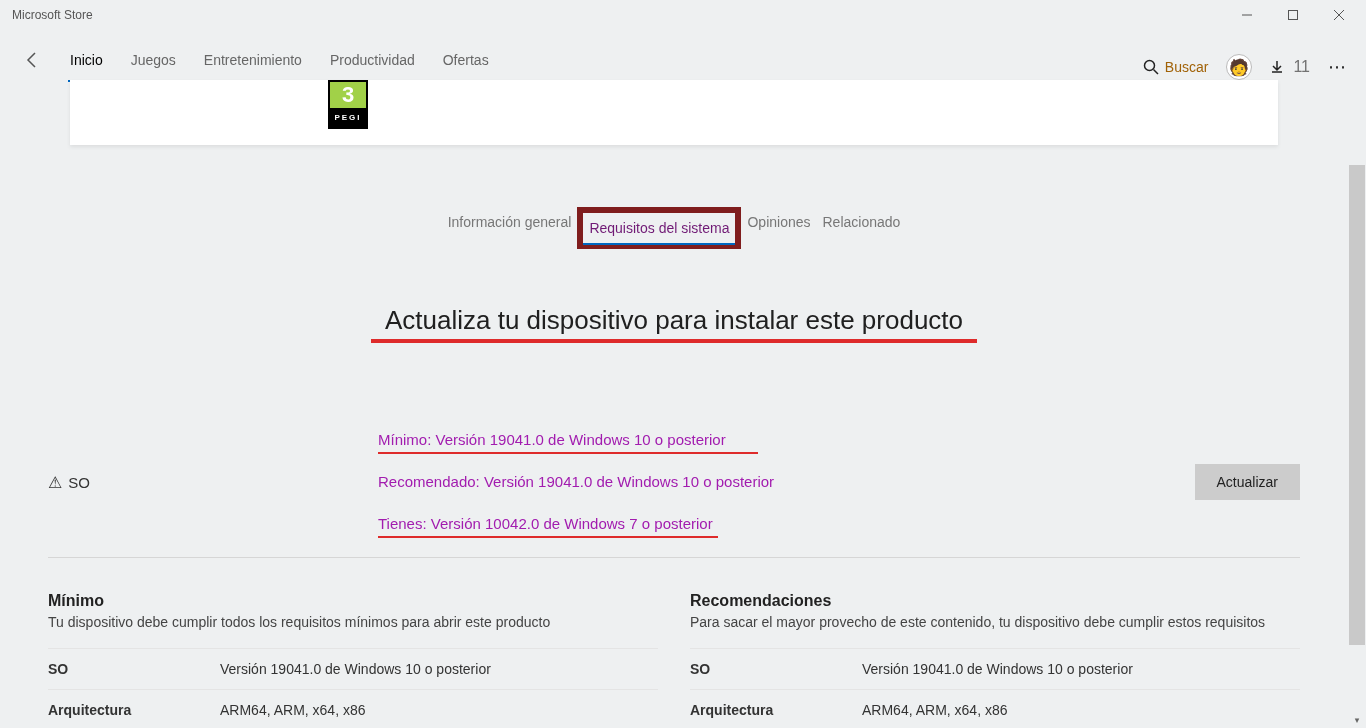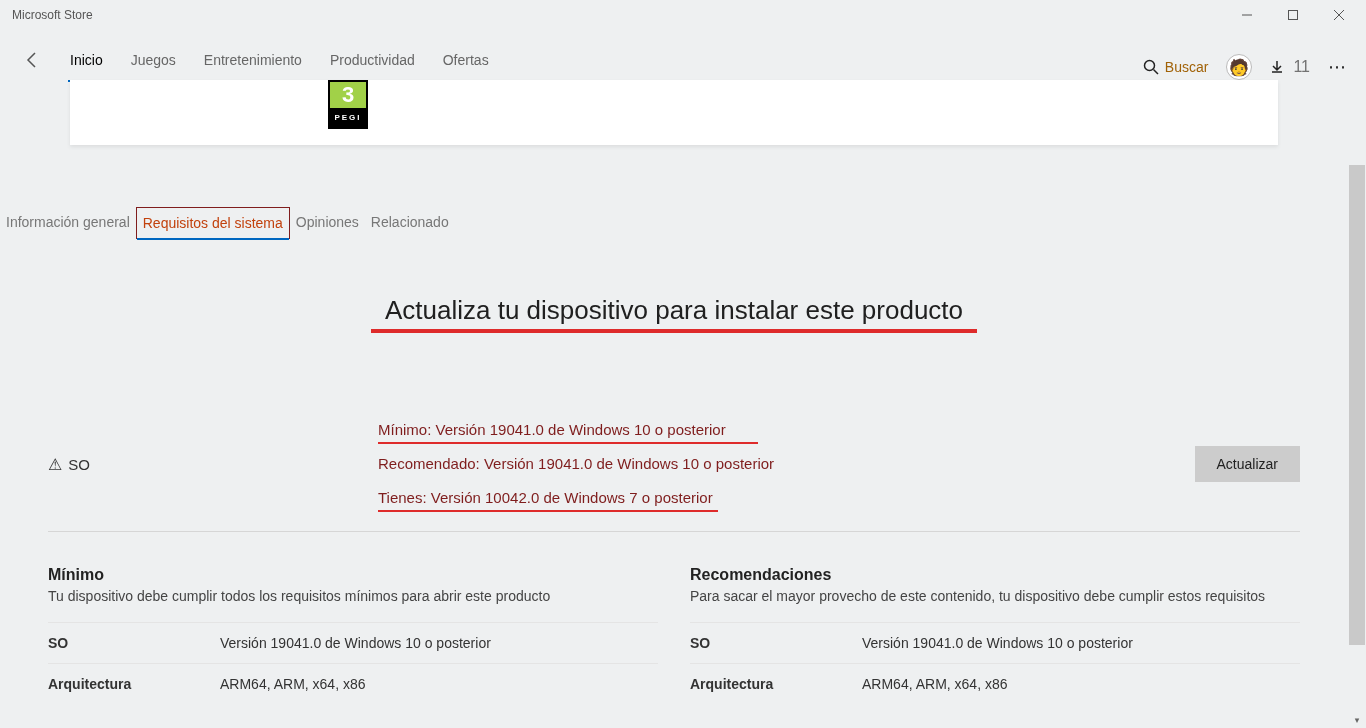--- a/index.html
+++ b/index.html
@@ -17,31 +17,31 @@
 .right-tools{margin-left:auto;display:flex;align-items:center;gap:18px;padding-right:6px}
 .search{display:flex;align-items:center;gap:6px;color:#a16207;font-size:14px}
 .avatar{width:26px;height:26px;border-radius:50%;background:#fff;border:1px solid #bbb;display:flex;align-items:center;justify-content:center;font-size:16px}
 .downloads{display:flex;align-items:center;gap:9px;font-size:16px;color:#737373}
 .more{font-size:18px;letter-spacing:2px;color:#222}
 .content-scroll{position:absolute;top:80px;left:0;right:18px;bottom:0}
 .card{background:#fff;margin:0 70px;height:65px;box-shadow:0 2px 4px rgba(0,0,0,.08);position:relative}
 .pegi{position:absolute;left:258px;top:0;width:40px;height:38px}
 .pegi .p-top{height:28px;background:#a1d148;display:flex;align-items:center;justify-content:center;color:#fff;font-size:22px;font-weight:700;border:2px solid #000;border-bottom:none}
 .pegi .p-bot{height:21px;background:#000;color:#fff;font-size:8px;font-weight:700;letter-spacing:2px;display:flex;align-items:center;justify-content:center;border:2px solid #000;border-top:none}
-.section-tabs{display:flex;margin-top:62px}
+.section-tabs{display:flex;justify-content:center;margin-top:62px}
 .s-tab{font-size:14px;color:#777;padding:7px 6px}
-.s-tab.focused{color:#c2410c;border:1px solid #7f1d1d;position:relative}
+.s-tab.focused{color:#701a75;border:6px solid #7f1d1d;position:relative}
 .s-tab.focused::after{content:"";position:absolute;left:0;right:0;bottom:-2px;height:2px;background:#0067c0}
 .headline-wrap{display:flex;justify-content:center;margin-top:56px}
 .headline{font-size:26px;font-weight:400;color:#202020;position:relative;padding:0 4px 3px 4px}
 .headline::after{content:"";position:absolute;left:-10px;right:-10px;bottom:-4px;height:4px;background:#de2b2b}
 .req-row{display:flex;align-items:center;margin:90px 48px 0 48px;padding-bottom:22px;border-bottom:1px solid #d6d6d6}
 .so-cell{display:flex;align-items:center;gap:6px;font-size:15px;color:#333;width:330px}
 .warn-icon{font-size:16px}
-.req-lines{flex:1;display:flex;flex-direction:column;gap:12px;font-size:15px;color:#7f1d1d}
+.req-lines{flex:1;display:flex;flex-direction:column;gap:20px;font-size:15px;color:#a21caf}
 .req-line{position:relative;line-height:22px}
 .redline{position:absolute;left:0;bottom:-3px;height:2.5px;background:#de2b2b}
 .update-btn{background:#ccc;color:#222;font-size:14px;padding:10px 22px;border:none}
 .two-col{display:flex;padding:34px 48px 0 48px;gap:32px}
 .col{flex:1}
 .col h3{font-weight:600;font-size:16px;color:#222;margin-bottom:4px}
 .col .sub{font-size:14px;color:#444;margin-bottom:18px}
 .spec-row{display:flex;border-top:1px solid #e4e4e4;padding:12px 0;font-size:14px;color:#333}
 .spec-row .k{width:172px;font-weight:600}
 .scrollbar{position:absolute;right:0;top:80px;width:18px;bottom:0;background:#eef0f1}

